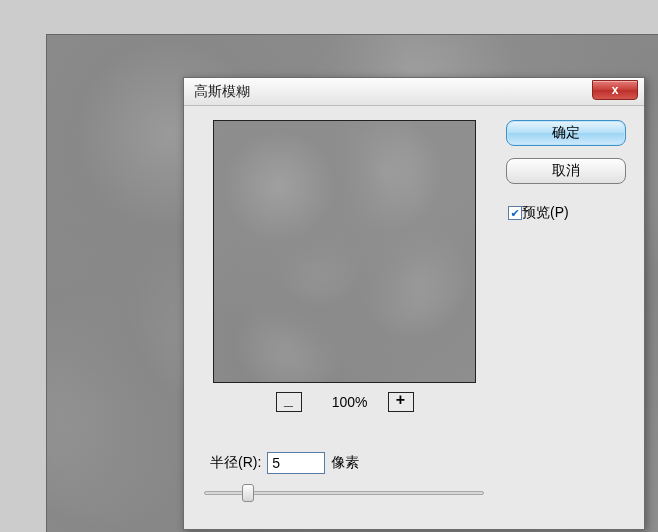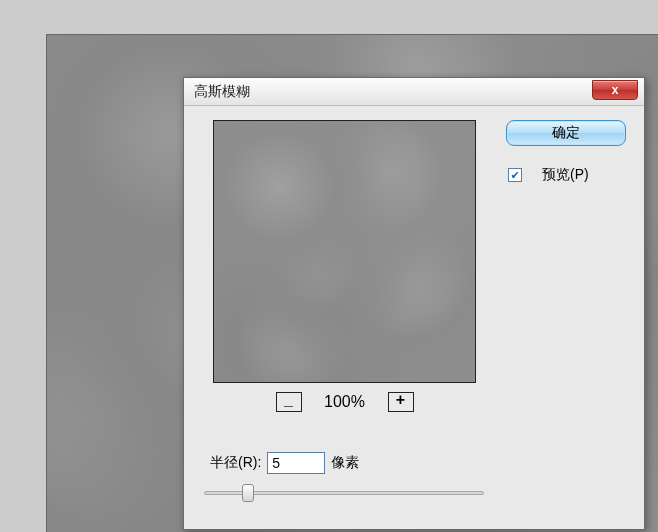--- a/index.html
+++ b/index.html
@@ -108,23 +108,23 @@
     display: flex;
     align-items: center;
     justify-content: center;
     font-size: 16px;
     line-height: 1;
     cursor: default;
     font-weight: bold;
     padding-bottom: 4px;
   }
   .zoom-label {
-    font-size: 16px;
+    font-size: 14px;
     min-width: 46px;
-    text-align: center;
+    text-align: right;
   }
   .radius-row {
     position: absolute;
     left: 26px;
     top: 346px;
     display: flex;
     align-items: center;
     gap: 6px;
   }
   .radius-label { font-size: 14px; }
@@ -184,21 +184,21 @@
     cursor: default;
   }
   .btn.primary {
     border: 1px solid #3f92c7;
     background: linear-gradient(#e8f5fd, #b5e0f8 48%, #9dd5f5 52%, #cfeafb);
     box-shadow: 0 0 0 1px #bde3fb inset;
   }
   .preview-check-row {
     display: flex;
     align-items: center;
-    gap: 20px;
+    gap: 0;
     margin-top: 8px;
     padding-left: 2px;
   }
   .checkbox {
     width: 14px;
     height: 14px;
     border: 1px solid #5a7ca8;
     background: #fff;
     display: flex;
     align-items: center;
@@ -243,20 +243,23 @@
 
     <div class="slider-wrap">
       <div class="slider-track"></div>
       <div class="slider-thumb"></div>
     </div>
 
     <div class="right-col">
       <div class="btn primary">
         <span>确定</span>
       </div>
+      <div class="btn">
+        <span>取消</span>
+      </div>
       <div class="preview-check-row">
         <div class="checkbox checked"></div>
         <span>预览(P)</span>
       </div>
     </div>
 
   </div>
 </div>
 
 </body></html>

